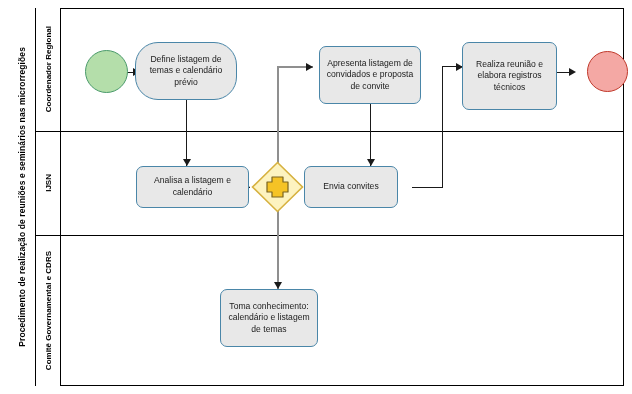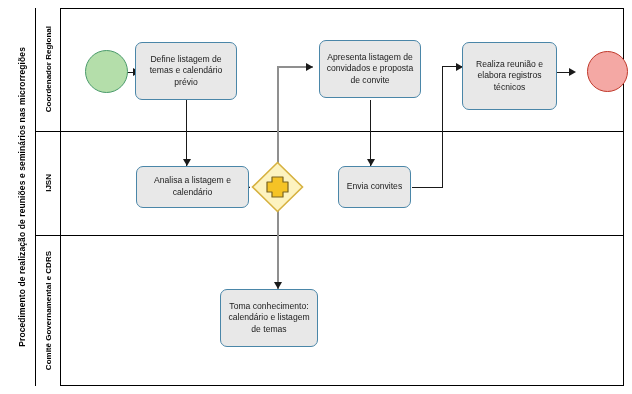--- a/index.html
+++ b/index.html
@@ -103,34 +103,34 @@
   <div class="ln h" style="left:412px;top:186.5px;width:31px;"></div>
   <div class="ln v" style="left:442px;top:66px;height:121px;"></div>
   <div class="ln h" style="left:442px;top:66px;width:21px;"></div>
   <div class="arw r" style="left:456px;top:62.5px;"></div>
 
   <div class="ln h" style="left:554px;top:71.5px;width:20px;"></div>
   <div class="arw r" style="left:569px;top:68px;"></div>
 
   <div class="event start" style="left:85px;top:50px;width:43px;height:43px;"></div>
 
-  <div class="task" style="left:135px;top:42px;width:102px;height:58px;">Define listagem de temas e calendário prévio</div>
+  <div class="task" style="left:135px;top:42px;width:102px;height:58px;border-radius:23px;">Define listagem de temas e calendário prévio</div>
 
-  <div class="task" style="left:319px;top:40px;width:102px;height:58px;">Apresenta listagem de convidados e proposta de convite</div>
+  <div class="task" style="left:319px;top:46px;width:102px;height:58px;">Apresenta listagem de convidados e proposta de convite</div>
 
   <div class="task" style="left:462px;top:42px;width:95px;height:68px;">Realiza reunião e elabora registros técnicos</div>
 
   <div class="event end" style="left:587px;top:51px;width:41px;height:41px;"></div>
 
   <div class="task" style="left:136px;top:166px;width:113px;height:42px;">Analisa a listagem e calendário</div>
 
   <div class="gw" style="left:251px;top:161px;">
     <svg width="53" height="52" viewBox="0 0 53 52" aria-hidden="true">
       <polygon points="26.5,1.5 51.5,26 26.5,50.5 1.5,26" fill="#fdf3c0" stroke="#d6b13f" stroke-width="1.6"></polygon>
       <path d="M21,16 L32,16 L32,21 L37,21 L37,31 L32,31 L32,36 L21,36 L21,31 L16,31 L16,21 L21,21 Z" fill="#f5c326" stroke="#7a6420" stroke-width="1.2" stroke-linejoin="round"></path>
     </svg>
   </div>
 
-  <div class="task" style="left:338px;top:166px;width:73px;height:42px;">Envia convites</div>
+  <div class="task" style="left:304px;top:166px;width:94px;height:42px;">Envia convites</div>
 
   <div class="task" style="left:220px;top:289px;width:98px;height:58px;">Toma conhecimento: calendário e listagem de temas</div>
 
 </div>
 
 </body></html>

